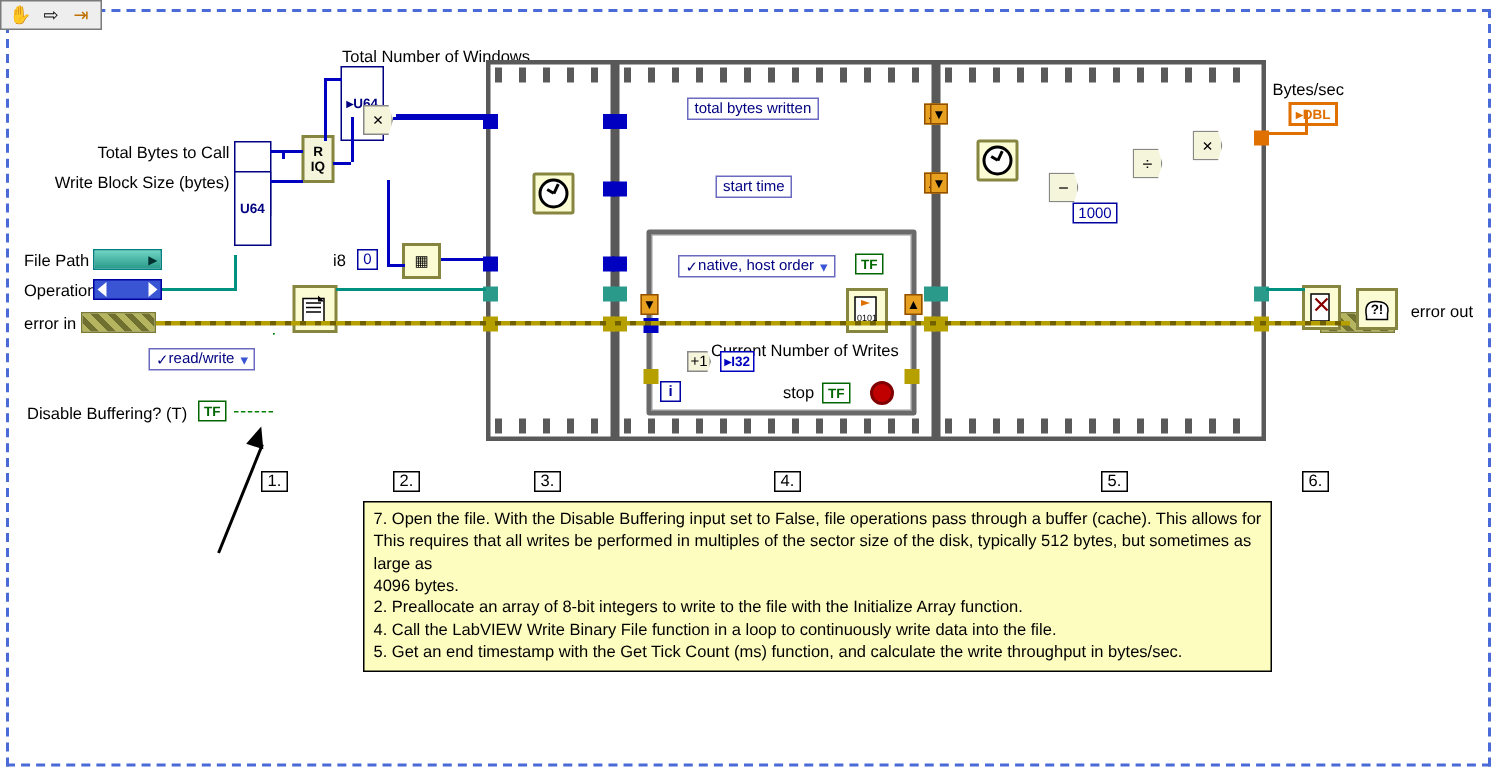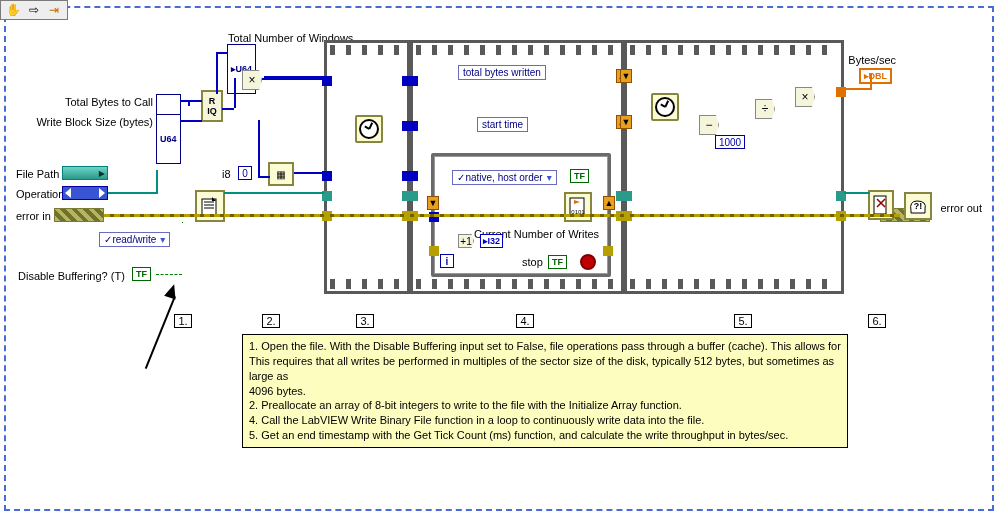--- a/index.html
+++ b/index.html
@@ -256,21 +256,21 @@
   <div class="step-box" style="top:306px; left:256px;">2.</div>
   <div class="step-box" style="top:306px; left:350px;">3.</div>
   <div class="step-box" style="top:306px; left:510px;">4.</div>
   <div class="step-box" style="top:306px; left:728px;">5.</div>
   <div class="step-box" style="top:306px; left:862px;">6.</div>
 
   <div class="arrow-head" style="top:276px; left:160px; transform:rotate(18deg);"></div>
   <div class="arrow-annot" style="top:288px; left:168px; height:78px; transform:rotate(22deg);"></div>
 
   <div class="description" style="top:326px; left:236px; width:606px;">
-    <div>1. Open the file.  With the Disable Buffering input set to False, file operations pass through a buffer (cache). This allows for</div>
+    <div>7. Open the file.  With the Disable Buffering input set to False, file operations pass through a buffer (cache). This allows for</div>
     <div>This requires that all writes be performed in multiples of the sector size of the disk, typically 512 bytes, but sometimes as large as</div>
     <div>4096 bytes.</div>
     <div>2. Preallocate an array of 8-bit integers to write to the file with the Initialize Array function.</div>
     <div>4. Call the LabVIEW Write Binary File function in a loop to continuously write data into the file.</div>
     <div>5. Get an end timestamp with the Get Tick Count (ms) function, and calculate the write throughput in bytes/sec.</div>
 
   </div>
 
 </div>
 

